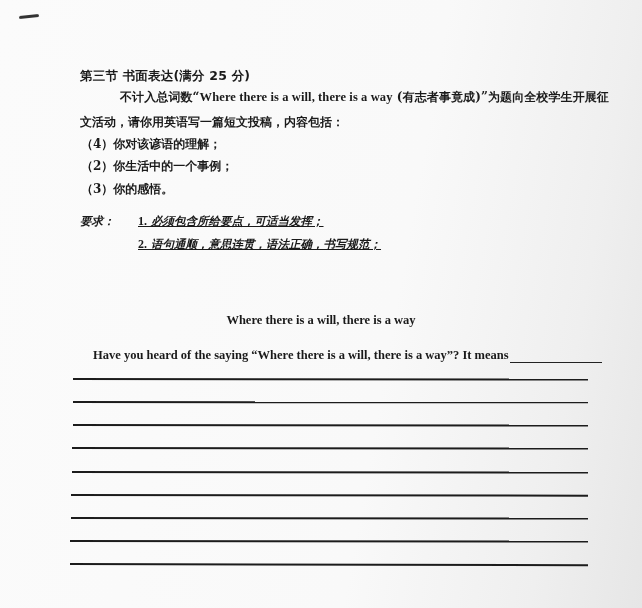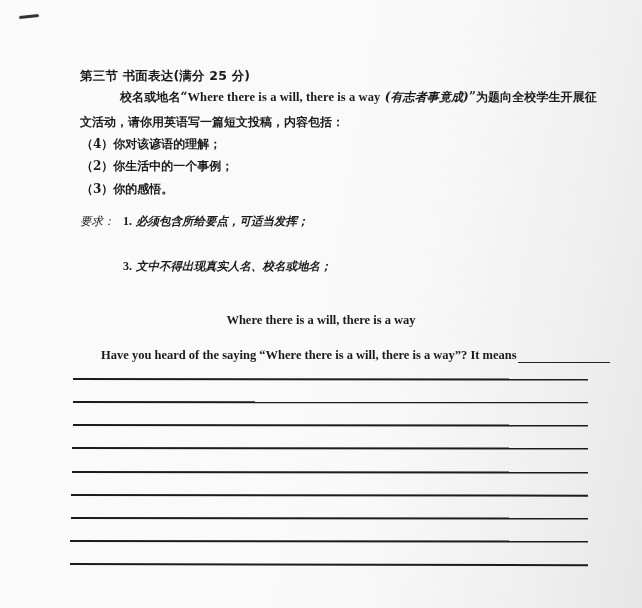--- a/index.html
+++ b/index.html
@@ -44,59 +44,59 @@
       left: 120px; top: 81px;
       font-size: 12px;
       font-weight: bold;
       letter-spacing: 0.1px;
     }
     .prompt-line1 .en {
       font-family: "Liberation Serif", serif;
       font-size: 12.5px;
     }
     .prompt-line1 .it {
-      font-style: italic;
     }
     .prompt-line2 {
       left: 80px; top: 106px;
       font-size: 12px;
       font-weight: bold;
       text-align: right;
     }
     .content-item {
       left: 81px;
       font-size: 12px;
       font-weight: bold;
     }
     .req-label {
       left: 80px; top: 206px;
       font-size: 11.5px;
-      font-weight: normal;
+      font-weight: bold;
       font-style: italic;
     }
     .req-item {
-      left: 123px;
+      left: 138px;
       font-size: 11.5px;
       font-weight: bold;
       font-style: italic;
+      text-decoration: underline;
     }
     .req-item .num {
       font-style: normal;
       font-family: "Liberation Serif", serif;
       font-size: 12px;
     }
     .essay-title {
       left: 0; width: 642px; top: 305px;
       text-align: center;
       font-family: "Liberation Serif", serif;
       font-size: 12.5px;
       font-weight: bold;
     }
     .essay-start {
-      left: 101px; top: 340px;
+      left: 93px; top: 340px;
       font-family: "Liberation Serif", serif;
       font-size: 12.5px;
       font-weight: bold;
       display: flex;
       align-items: flex-end;
       text-align: center;
     }
     .blank-inline {
       display: inline-block;
       width: 92px;
@@ -116,36 +116,36 @@
 </head>
 <body>
 
 <div class="page">
 
   <div class="corner-mark"></div>
 
   <div class="abs section-title">第三节  书面表达(满分 25 分)</div>
 
   <div class="abs prompt-line1">
-    <span>校名或地名“</span><span class="en">Where there is a will, there is a way</span><span class="it"> (有志者事竟成)</span><span>”为题向全校学生开展征</span>
+    <span>不计入总词数“</span><span class="en">Where there is a will, there is a way</span><span class="it"> (有志者事竟成)</span><span>”为题向全校学生开展征</span>
   </div>
 
   <div class="abs prompt-line2">文活动，请你用英语写一篇短文投稿，内容包括：</div>
 
   <div class="abs content-item" style="top:128px">（4）你对该谚语的理解；</div>
   <div class="abs content-item" style="top:150px">（2）你生活中的一个事例；</div>
   <div class="abs content-item" style="top:173px">（3）你的感悟。</div>
 
   <div class="abs req-label">要求：</div>
 
   <div class="abs req-item" style="top:206px">
     <span class="num">1.</span><span> 必须包含所给要点，可适当发挥；</span>
   </div>
-  <div class="abs req-item" style="top:251px">
-    <span class="num">3.</span><span> 文中不得出现真实人名、校名或地名；</span>
+  <div class="abs req-item" style="top:229px">
+    <span class="num">2.</span><span> 语句通顺，意思连贯，语法正确，书写规范；</span>
   </div>
 
   <div class="abs essay-title">Where there is a will, there is a way</div>
 
   <div class="abs essay-start">
     <span>Have you heard of the saying “Where there is a will, there is a way”? It means</span>
     <span class="blank-inline"></span>
   </div>
 
   <div class="writing-line" style="top:370px; transform: rotate(0.05deg);"></div>

